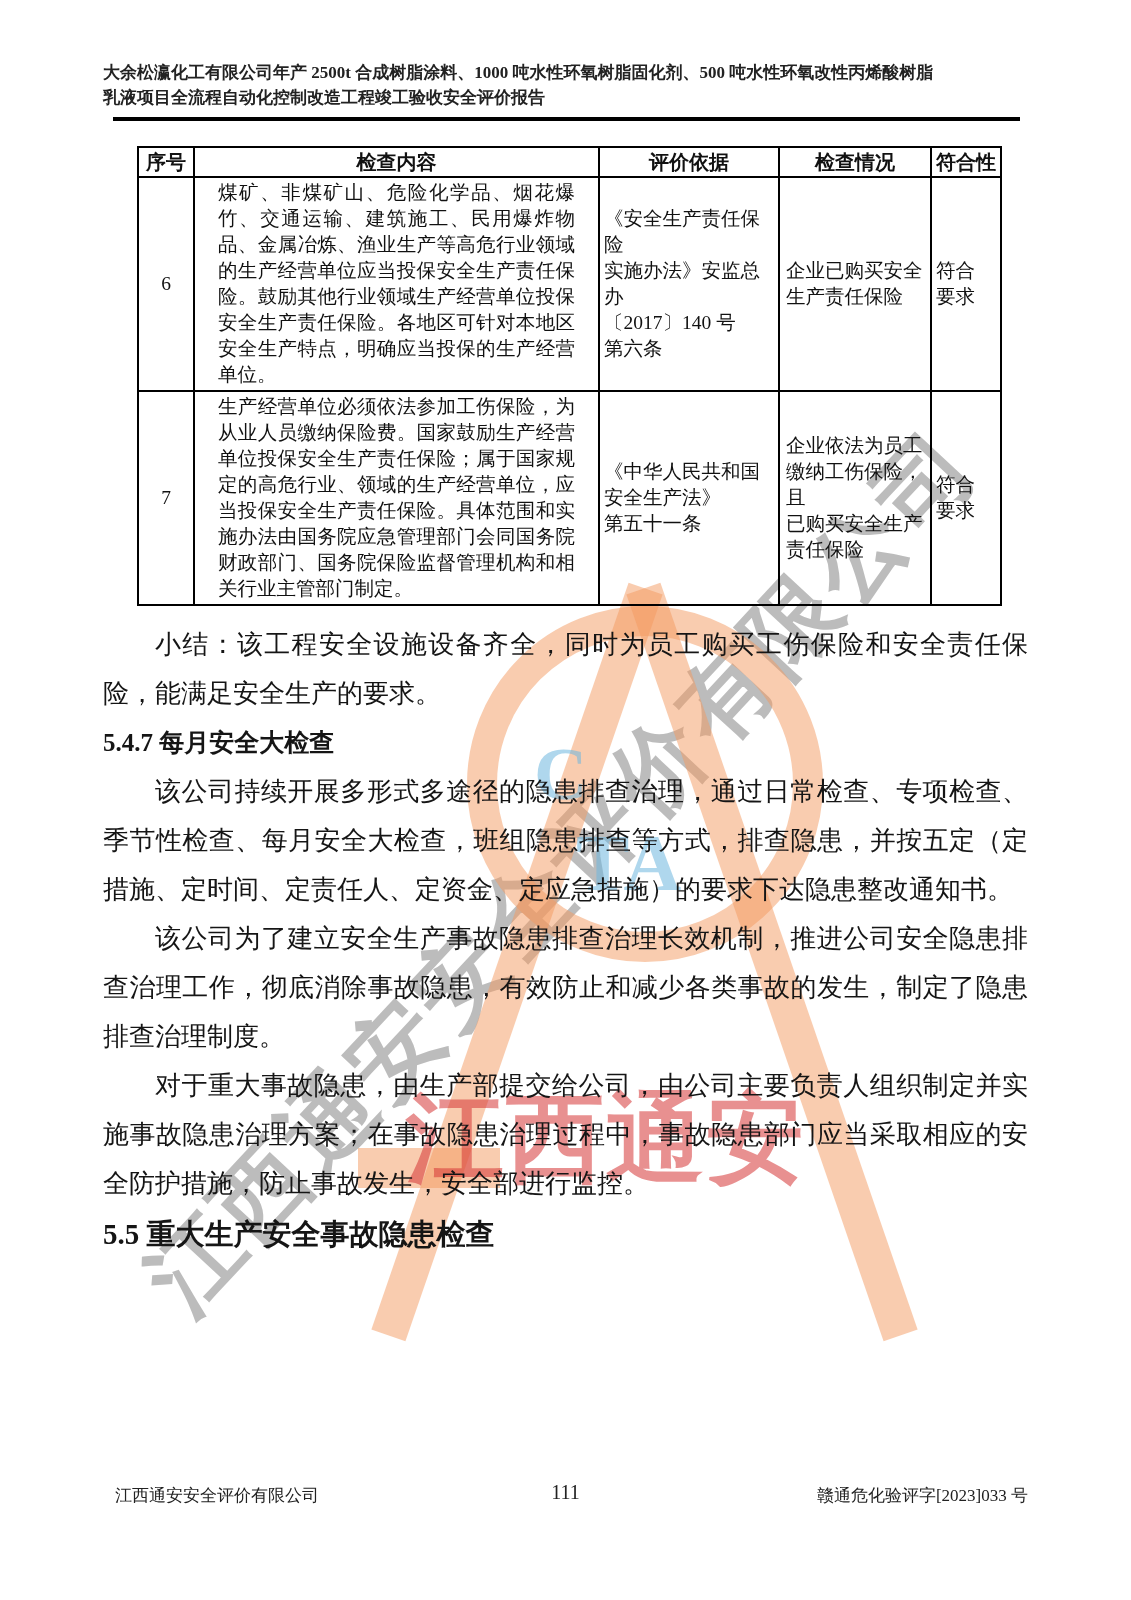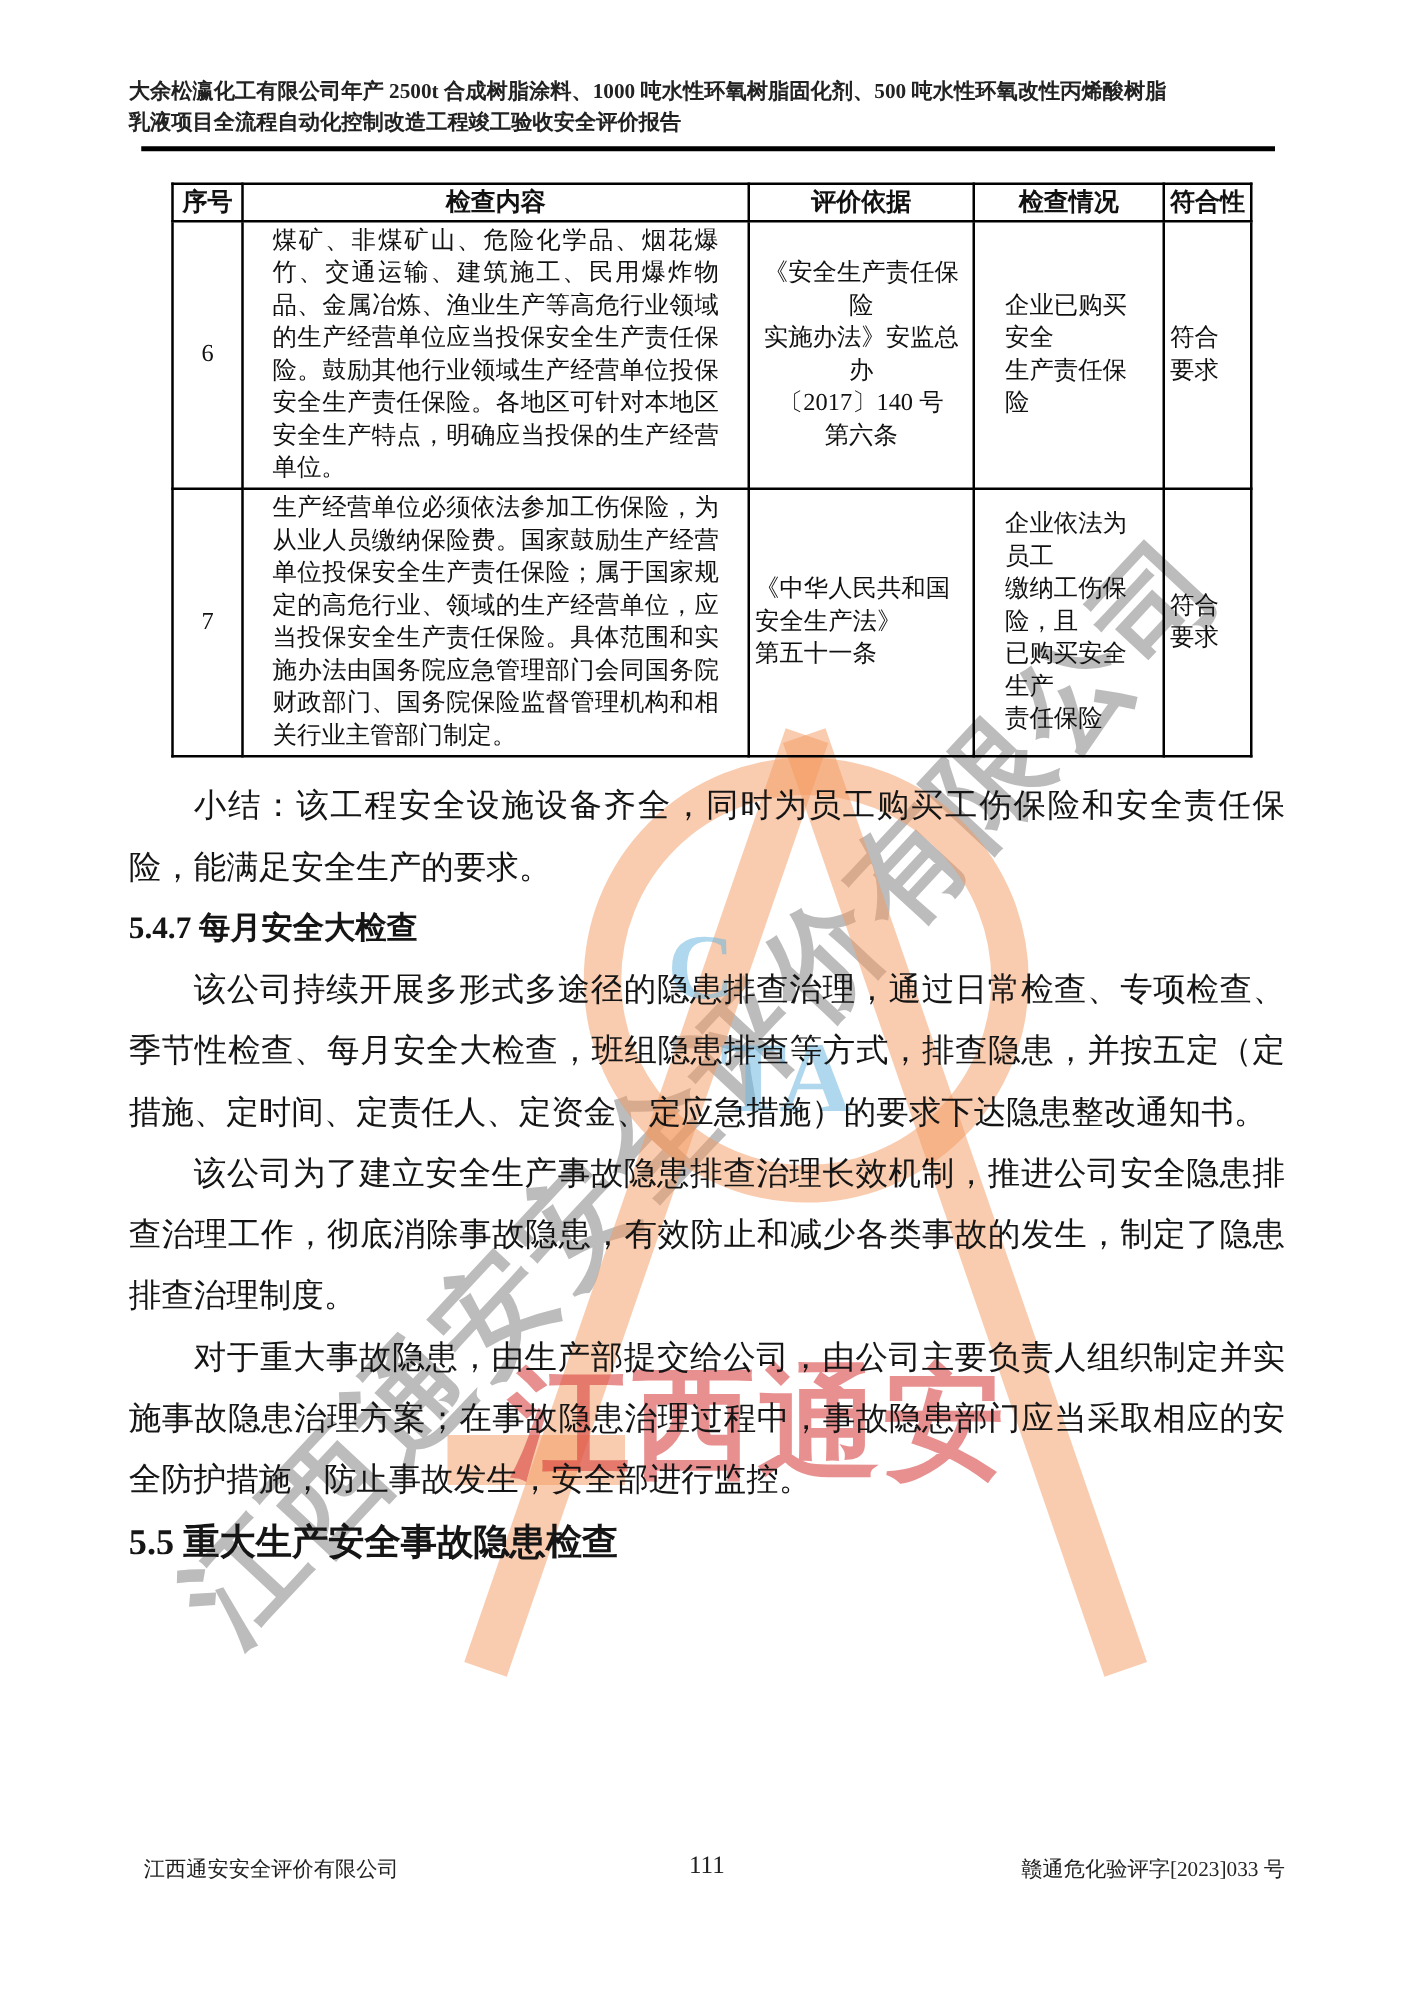--- a/index.html
+++ b/index.html
@@ -129,33 +129,32 @@
     text-align: center;
     padding: 1px 2px;
   }
   td.cell-no { text-align: center; }
   td.cell-content {
     vertical-align: top;
     text-align: justify;
     padding: 2px 23px;
   }
   td.cell-basis-center {
-    text-align: center;
     white-space: pre-line;
     padding: 16px 4px;
   }
   td.cell-basis-left {
     text-align: left;
     white-space: pre-line;
     padding: 2px 4px;
   }
   td.cell-situation {
     text-align: left;
     white-space: pre-line;
-    padding: 2px 24px;
+    padding: 2px 6px;
   }
   td.cell-compliance {
     text-align: left;
     white-space: pre-line;
     padding: 2px 4px;
     font-family: Liberation Serif, serif;
   }
 
   .body-text {
     margin-top: 14px;

